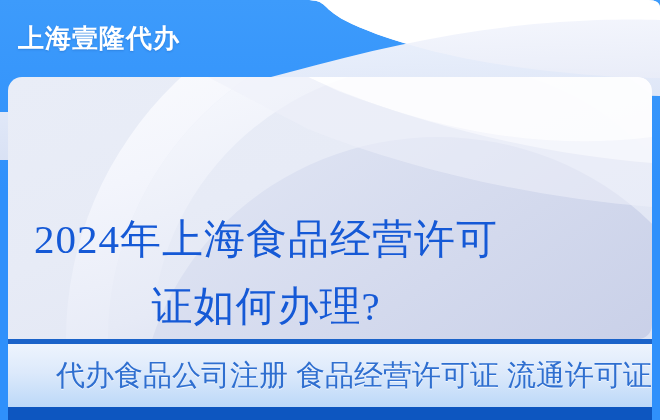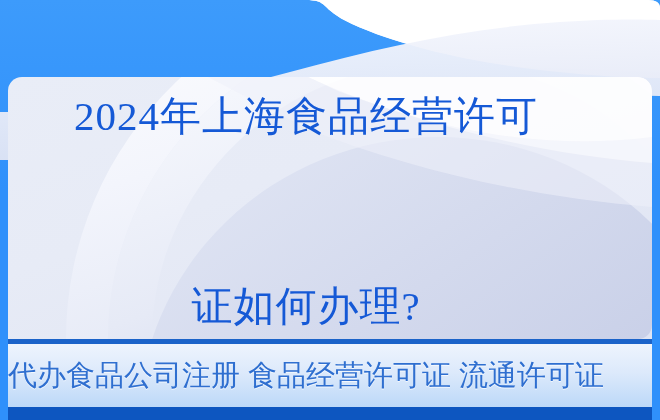--- a/index.html
+++ b/index.html
@@ -48,44 +48,43 @@
     z-index:3;
   }
   .card-art{
     position:absolute; left:0; top:0; width:644px; height:262px;
   }
 
   .title-wrap{
     position:absolute; left:0; top:0; width:516px; height:262px;
     z-index:4;
     display:flex; flex-direction:column;
-    align-items:center; justify-content:space-between;
+    align-items:center; justify-content:flex-end;
     padding-top:6px;
-    margin-left:40px;
   }
   .title-line{
     font-size:41px; font-weight:normal; color:#1559d6;
     letter-spacing:1px; line-height:1.62;
     white-space:nowrap;
     font-family:"Liberation Serif","DejaVu Serif",serif;
   }
   .title-line.l2{ text-indent:0; }
 
   
   .footbar{
     position:absolute; left:8px; top:339px; width:644px; height:74px;
     z-index:5;
     background:linear-gradient(180deg,#eef4fd 0%,#dce9fb 46%,#bcd8f8 100%);
     border-top:5px solid #1b63c9;
     border-bottom:6px solid #0d56c0;
     overflow:hidden;
   }
   .footbar-inner{
     width:100%; height:100%;
-    display:flex; align-items:center; justify-content:flex-start;
+    display:flex; align-items:center; justify-content:flex-end;
   }
   .keywords{
     font-size:29px; color:#2f6fd0; font-weight:normal;
     letter-spacing:0px; white-space:nowrap;
     font-family:"Liberation Sans","DejaVu Sans",sans-serif;
     text-shadow:0 1px 0 rgba(255,255,255,.7);
   }
 
   
   .bottom-edge{
@@ -164,20 +163,21 @@
       </g>
     </svg>
 
     <div class="title-wrap">
       <div class="title-line l1">2024年上海食品经营许可</div>
       <div class="title-line l2">证如何办理?</div>
     </div>
   </div>
 
   <div class="header">
+    <div class="brand">上海壹隆代办</div>
   </div>
 
   <div class="footbar">
     <div class="footbar-inner">
       <div class="keywords">代办食品公司注册 食品经营许可证 流通许可证</div>
     </div>
   </div>
 
   <div class="bottom-edge"></div>
   <div class="bottom-edge-inner"></div>

